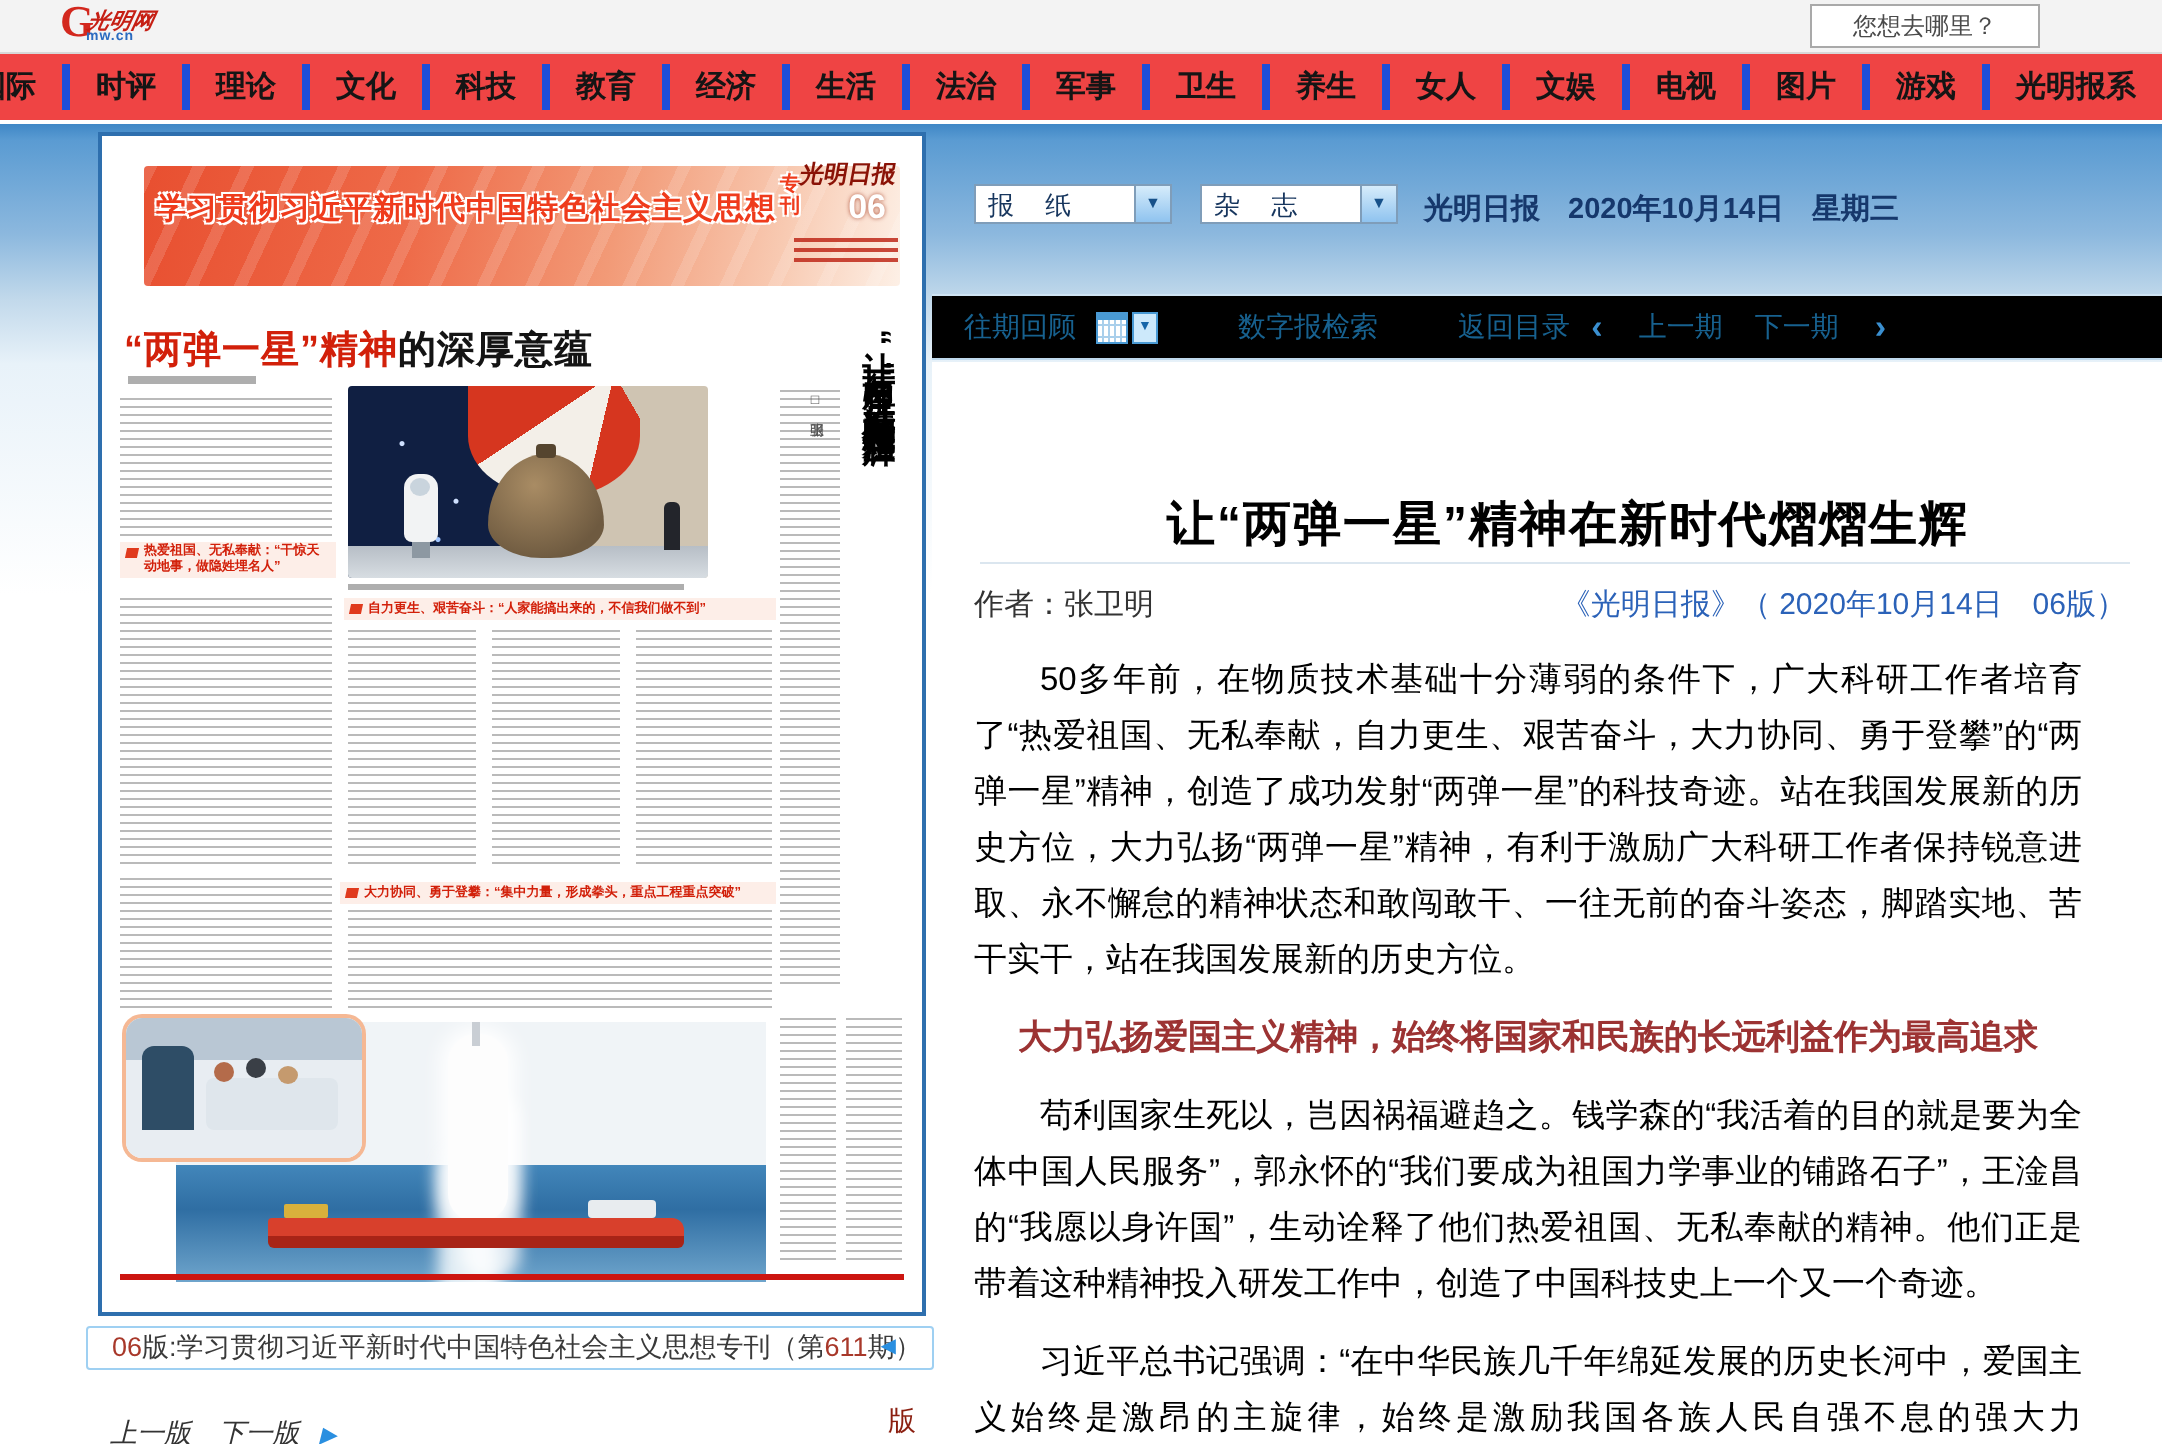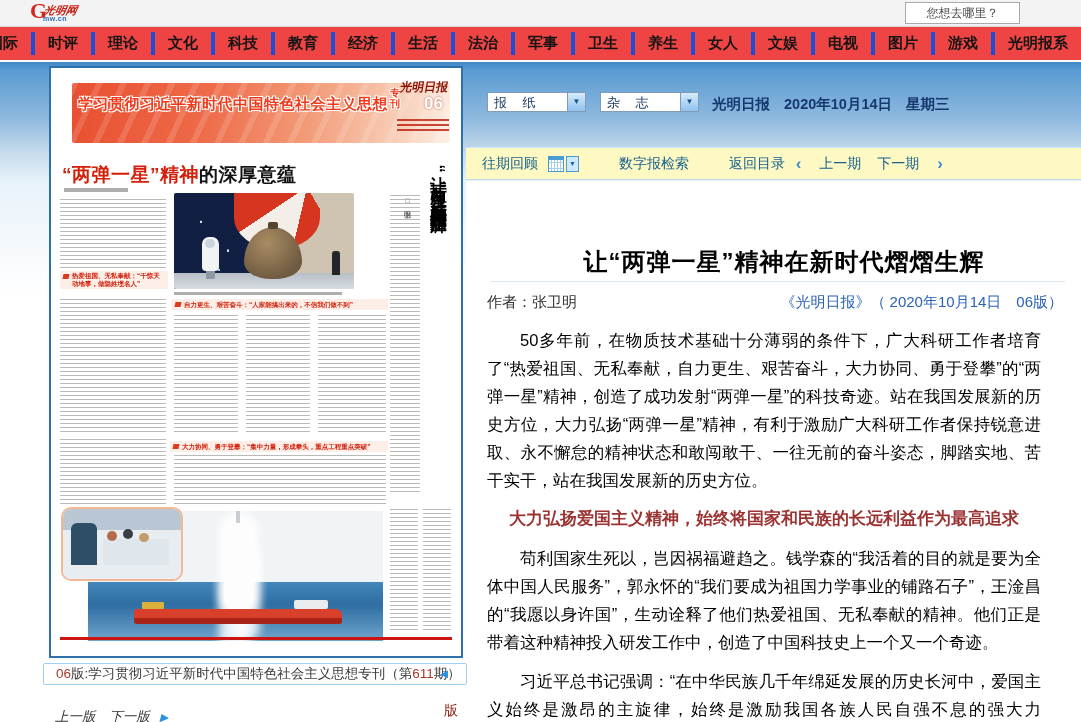--- a/index.html
+++ b/index.html
@@ -117,21 +117,21 @@
   .ship::after{content:"";position:absolute;left:8px;top:-7px;width:22px;height:7px;background:#d9b13c;border-radius:1px;}
   .np-bottomrule{position:absolute;left:2px;top:562px;width:392px;height:3px;background:#cc1510;}
   
   .select{position:absolute;top:92px;width:99px;height:20px;background:#fff;border:1px solid #7f9db9;
         box-sizing:border-box;cursor:pointer;}
   .select-val{position:absolute;left:6px;top:1px;font-size:13px;color:#17365e;letter-spacing:6px;line-height:18px;}
   .select-arrow{position:absolute;right:0;top:0;width:17px;height:18px;border-left:1px solid #7f9db9;
         background:linear-gradient(#d6ecfb,#8fc3ef);color:#17518a;font-size:8px;line-height:18px;text-align:center;}
   .datebar{position:absolute;left:712px;top:95px;font-size:14.5px;font-weight:bold;color:#16386c;}
   .datebar span{margin-right:14px;}
-  .strip{position:absolute;left:466px;top:147px;right:0;height:33px;background:#fef9c3;
+  .strip{position:absolute;left:466px;top:147px;right:0;height:33px;background:#000000;
         border-top:1px solid #cfe4f3;border-bottom:1px solid #bfd9ec;display:flex;align-items:center;
         box-sizing:border-box;}
   .strip a{font-size:14px;color:#17618f;text-decoration:none;cursor:pointer;white-space:nowrap;}
   .lnk1{margin-left:16px;} .lnk2{margin-left:40px;} .lnk3{margin-left:40px;}
   .cal{margin-left:10px;width:16px;height:16px;background:#fff;border:1px solid #4a9ad4;box-sizing:border-box;
         background-image:linear-gradient(#4a9ad4 0 3px,transparent 3px),
         repeating-linear-gradient(to right,transparent 0 2px,#a9cfeb 2px 3px),
         repeating-linear-gradient(to bottom,transparent 0 5px,#a9cfeb 5px 6px);cursor:pointer;}
   .cal-btn{margin-left:2px;width:13px;height:16px;background:#cde9fb;border:1px solid #4a9ad4;
         box-sizing:border-box;font-size:7px;color:#1565a8;line-height:14px;text-align:center;cursor:pointer;}

